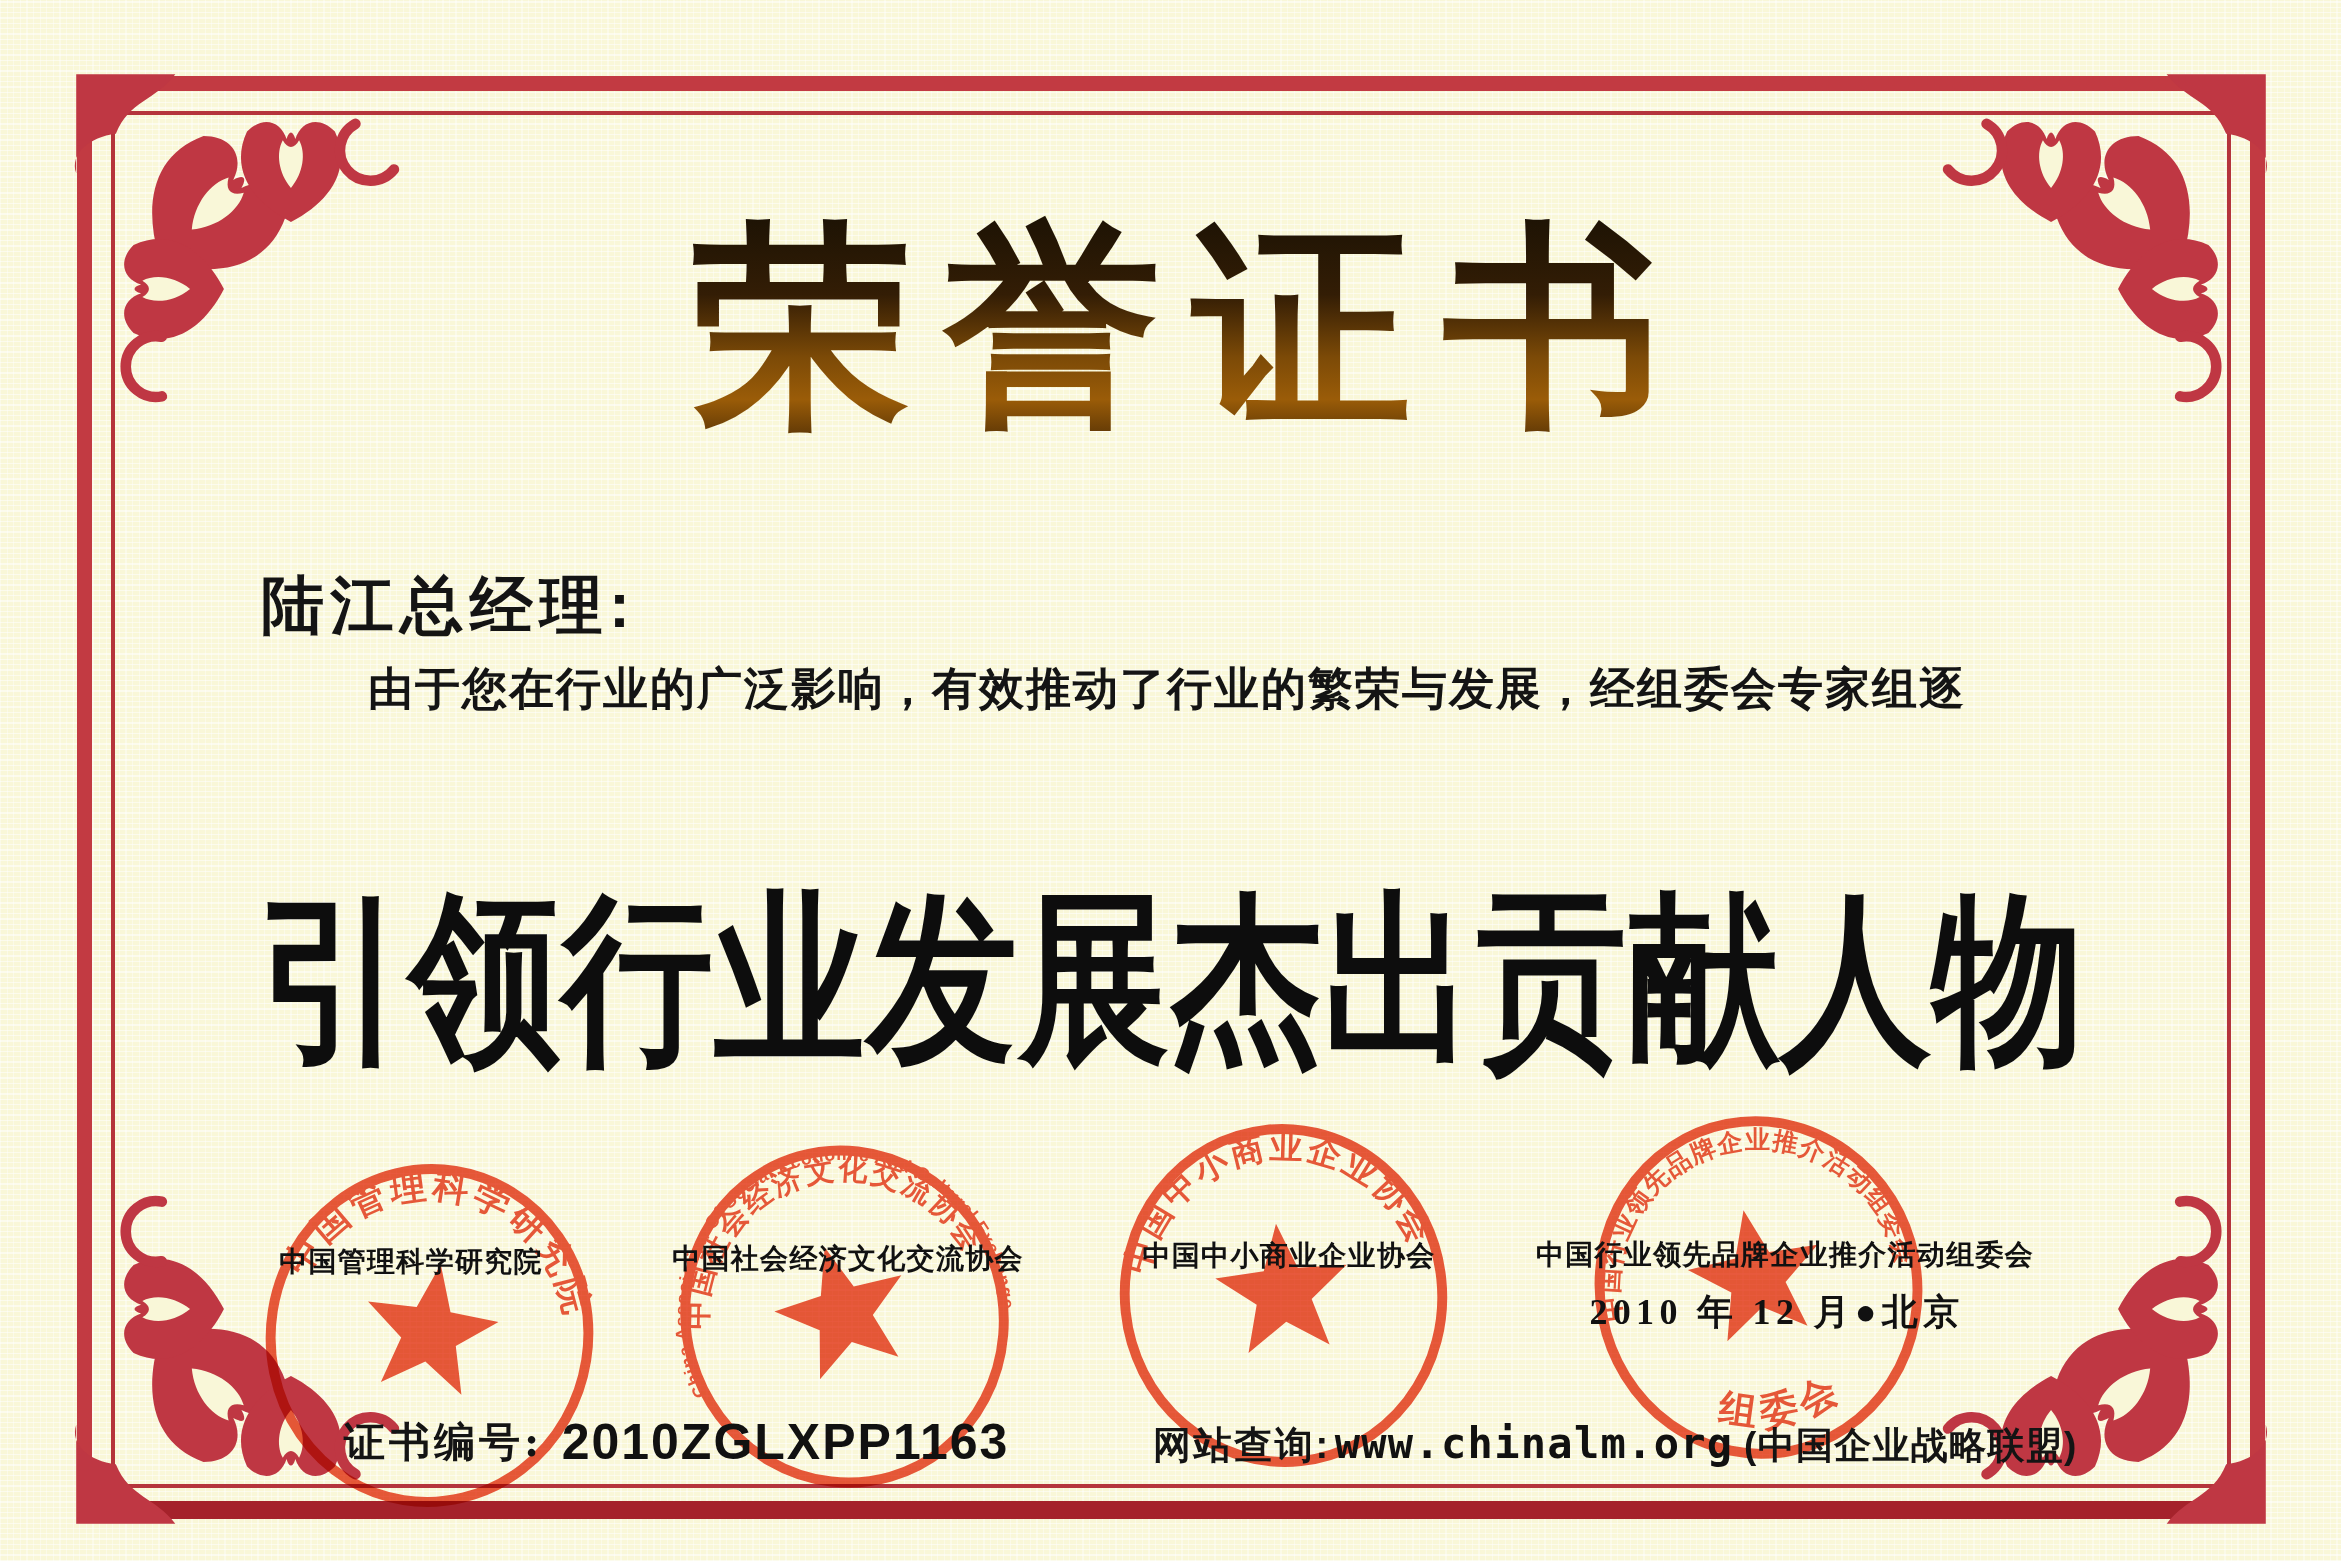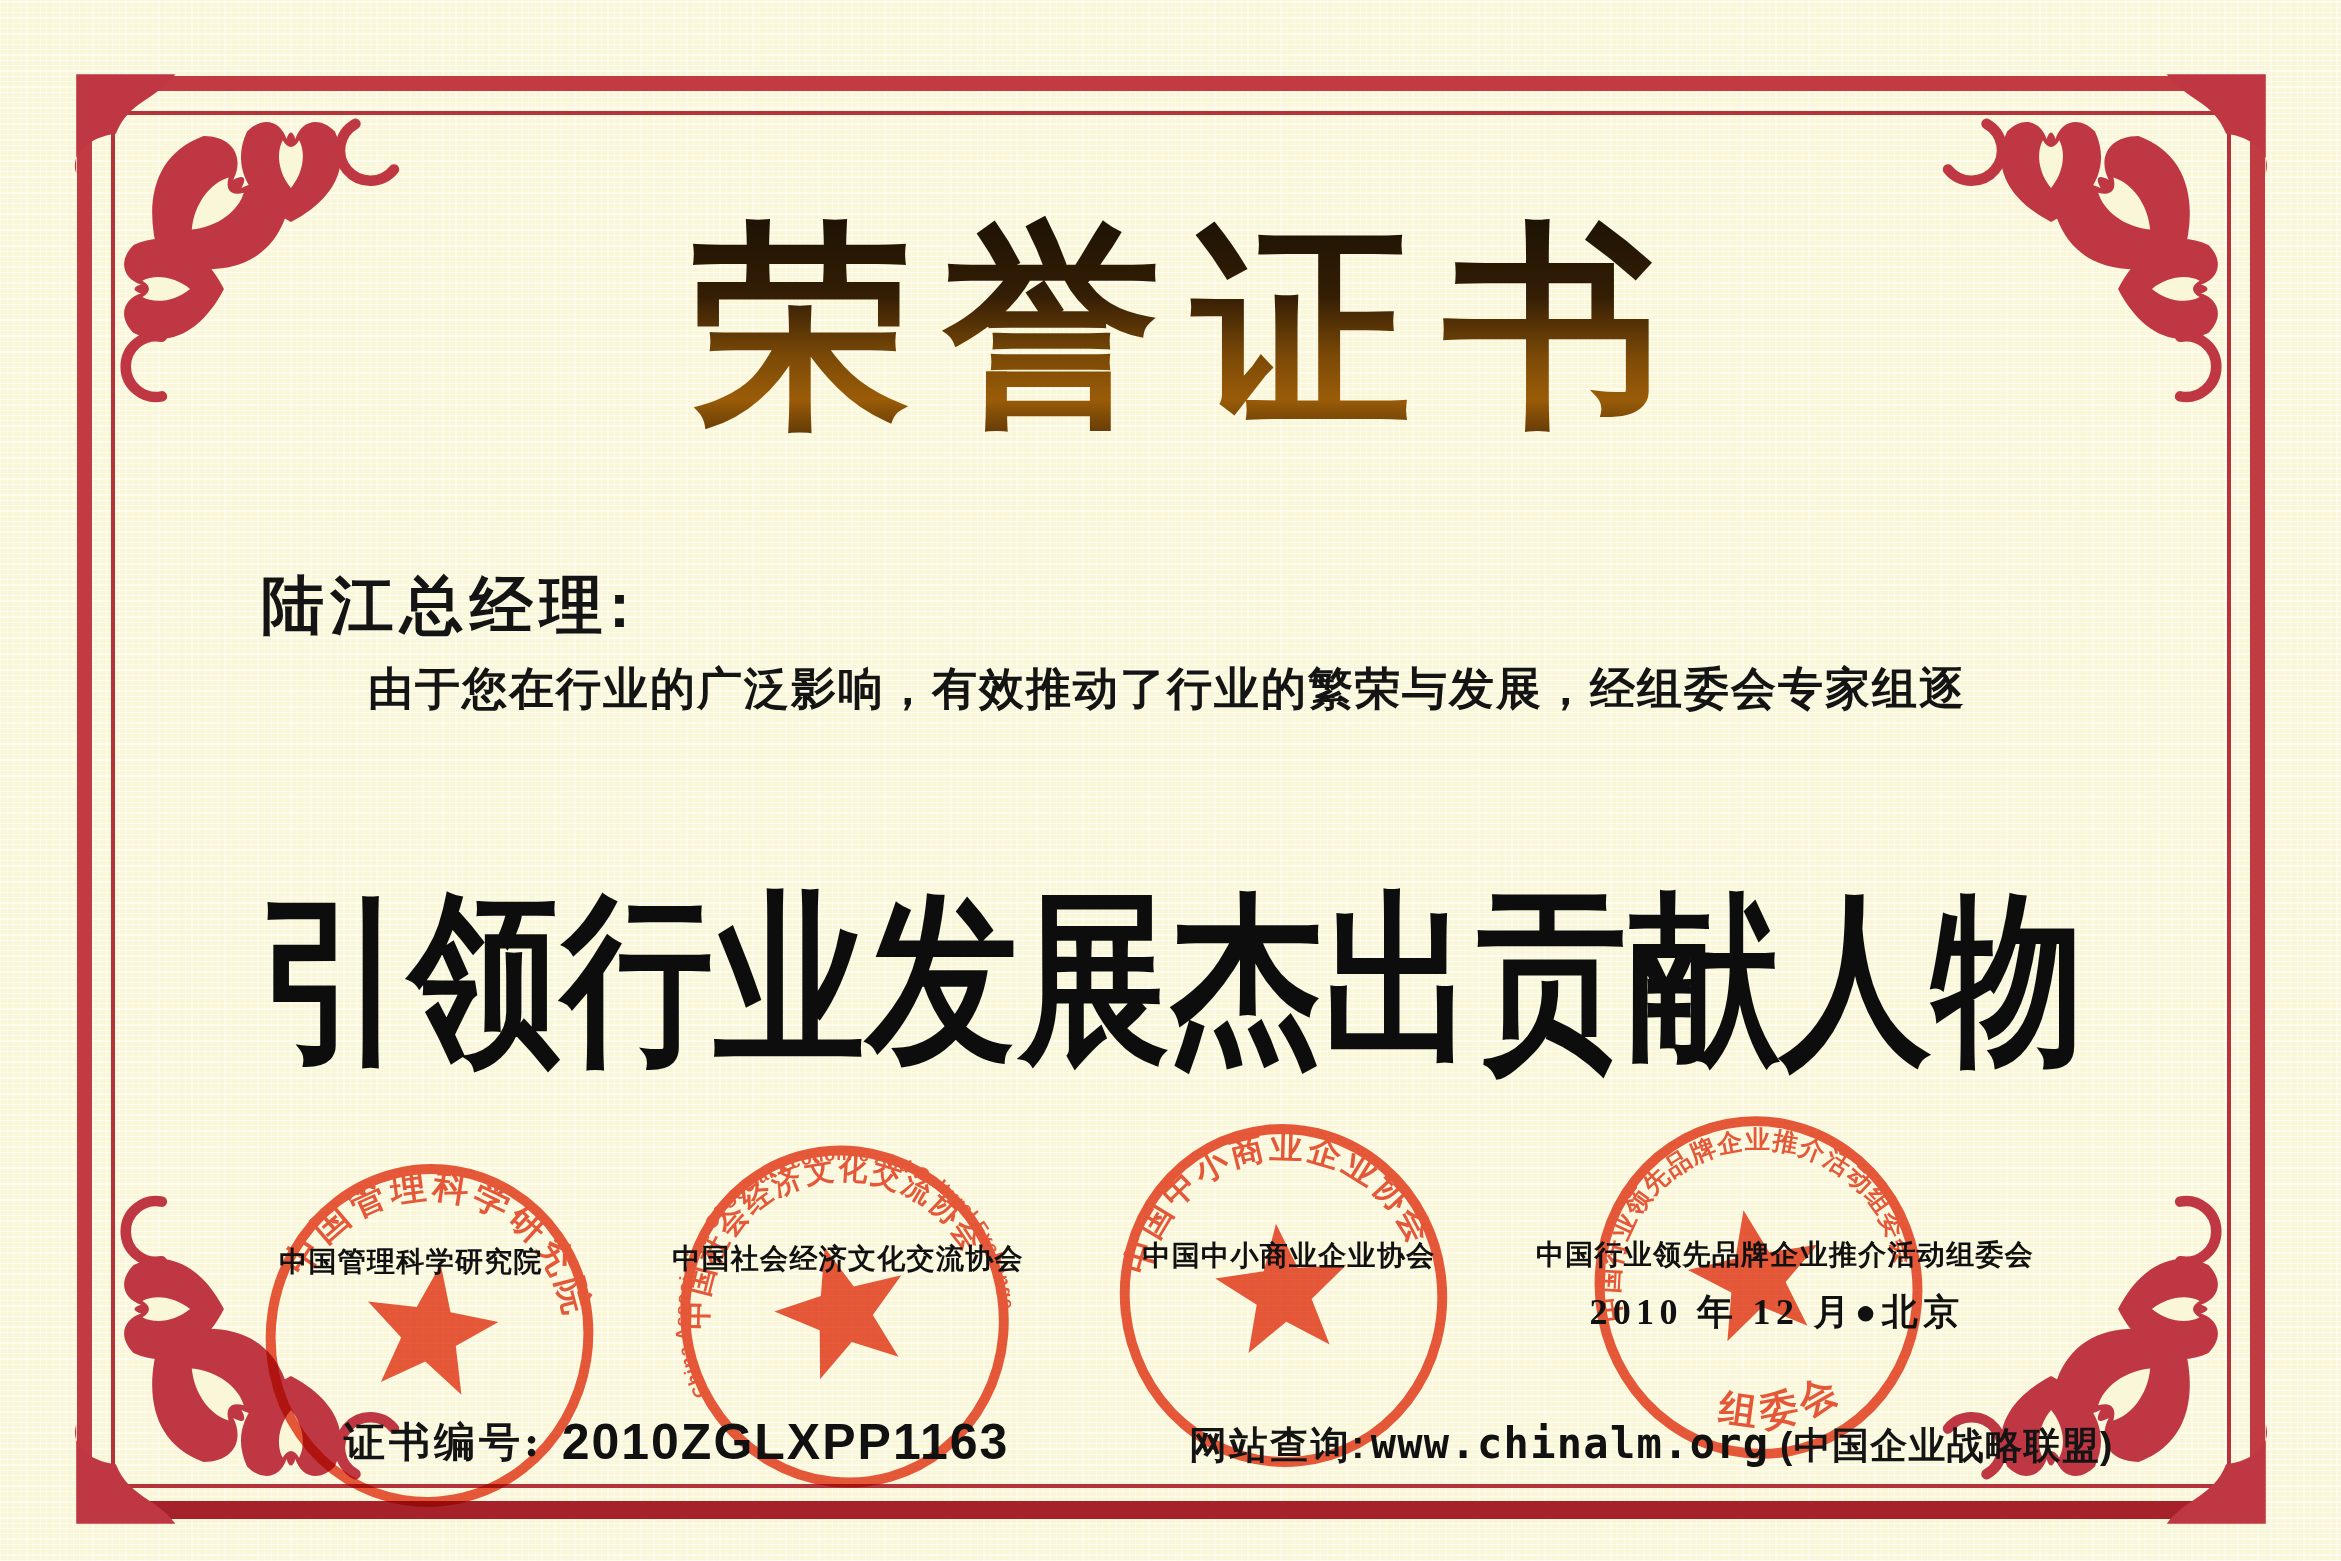--- a/index.html
+++ b/index.html
@@ -83,21 +83,21 @@
   
   .footer-left{position:absolute;left:344px;top:1413px;z-index:5;white-space:nowrap;text-align:right;}
   .cert-no-label{
     font-family:"DejaVu Serif", serif;font-size:41px;font-weight:bold;color:#141414;letter-spacing:4px;
   }
   .cert-no{
     font-family:"Liberation Sans", sans-serif;font-size:50px;font-weight:bold;color:#111;
     letter-spacing:2px;margin-left:18.5px;vertical-align:-2.6px;
   }
   .footer-right{position:absolute;left:1153px;top:1419px;z-index:5;white-space:nowrap;}
-  .site-label{font-size:38px;font-weight:bold;color:#141414;letter-spacing:2.6px;margin-left:36px;}
+  .site-label{font-size:38px;font-weight:bold;color:#141414;letter-spacing:2.6px;}
   .site-url{
     font-family:"DejaVu Sans Mono", monospace;font-size:42px;font-weight:bold;color:#111;
     margin-left:4px;letter-spacing:1.3px;
   }
   .site-note{font-size:37px;font-weight:bold;color:#141414;margin-left:10.6px;letter-spacing:1.3px;}
 </style>
 </head>
 <body>
 
 <div class="cert">

